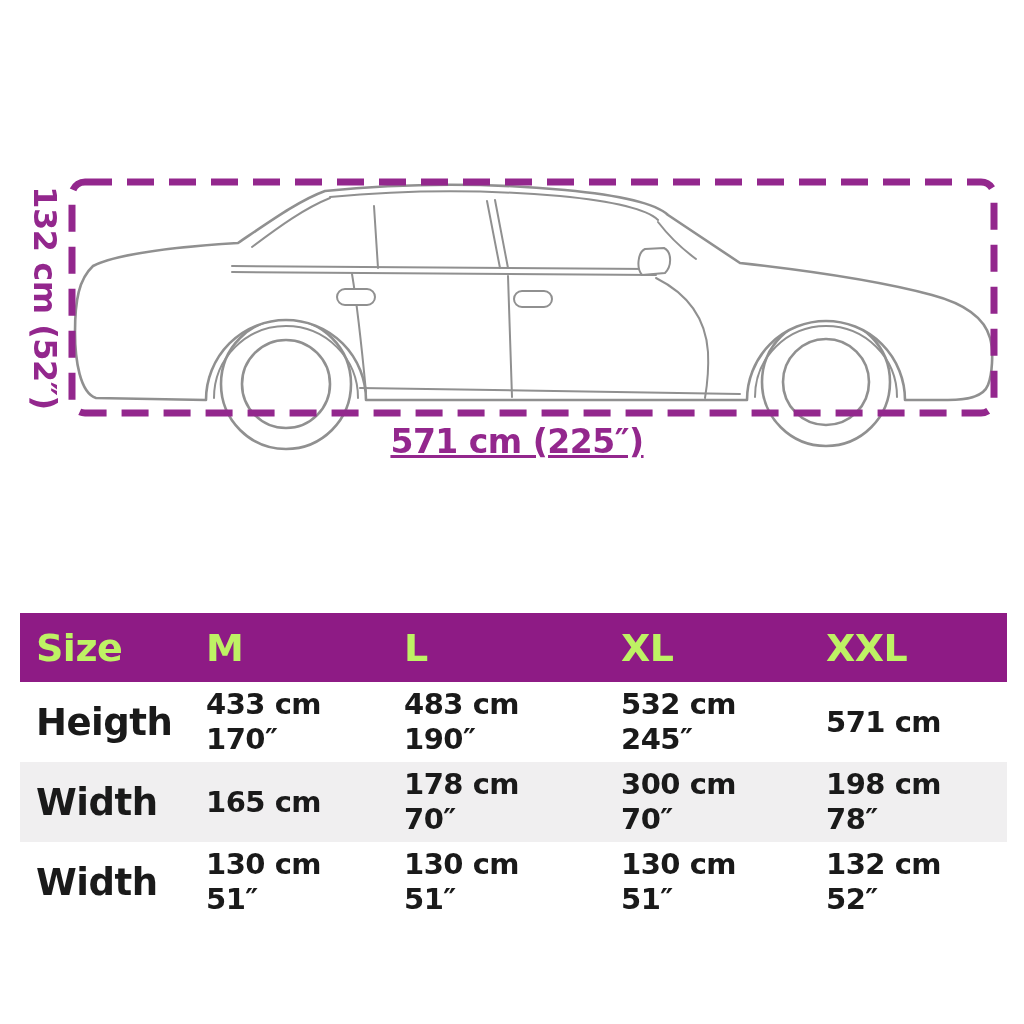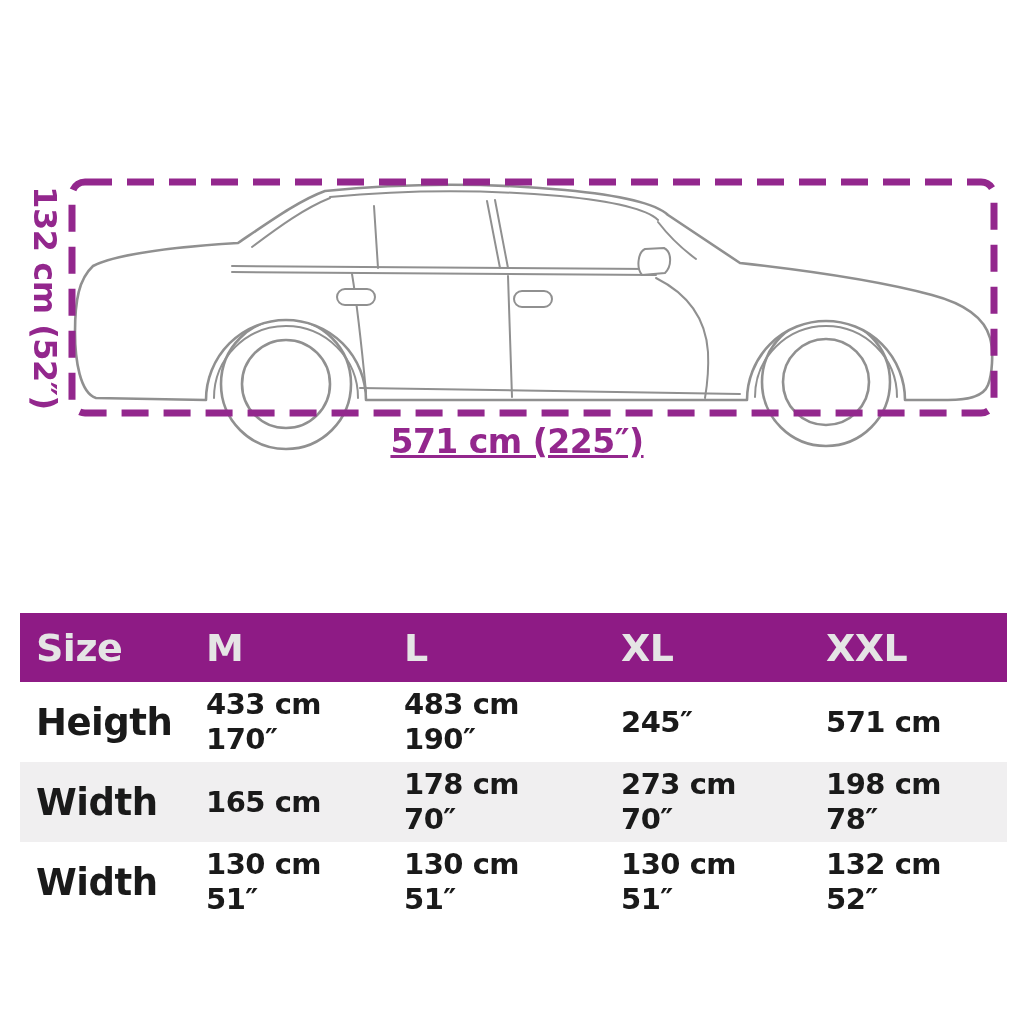--- a/index.html
+++ b/index.html
@@ -17,21 +17,21 @@
   .dim-length{
     position:absolute;left:72px;top:420px;width:890px;height:44px;line-height:44px;
     text-align:center;font-size:33px;letter-spacing:-.5px;color:var(--accent-diagram,#93278D);
     white-space:nowrap;
     text-decoration:underline;
   }
   
   .size-table{position:absolute;left:20px;top:613px;width:987px;}
   .t-header{
     display:grid;grid-template-columns:186px 198px 217px 205px 181px;height:69px;
-    background:var(--header-bg,#8E1B85);color:#e5e5e5;align-items:center;
+    background:var(--header-bg,#8E1B85);color:#bef264;align-items:center;
   }
   .t-header .h-cell{font-size:38px;letter-spacing:-.5px;}
   .t-header .h-cell:first-child{padding-left:16px;}
   .t-row{
     display:grid;grid-template-columns:186px 198px 217px 205px 181px;height:80px;align-items:center;
   }
   .t-row.alt{background:var(--row-alt-bg,#F0EFF0);}
   .r-label{font-size:37px;letter-spacing:-.5px;padding-left:16px;}
   .v-cell{display:flex;flex-direction:column;justify-content:center;}
   .v-line{font-size:29px;line-height:35px;letter-spacing:-.5px;white-space:nowrap;}
@@ -113,38 +113,39 @@
       <div class="r-label">Heigth</div>
       <div class="v-cell">
         <div class="v-line">433 cm</div>
         <div class="v-line">170″</div>
       </div>
       <div class="v-cell">
         <div class="v-line">483 cm</div>
         <div class="v-line">190″</div>
       </div>
       <div class="v-cell">
+        <div class="v-line">532 cm</div>
         <div class="v-line">245″</div>
       </div>
       <div class="v-cell">
         <div class="v-line">571 cm</div>
       </div>
     </div>
 
     <div class="t-row alt">
       <div class="r-label">Width</div>
       <div class="v-cell">
         <div class="v-line">165 cm</div>
       </div>
       <div class="v-cell">
         <div class="v-line">178 cm</div>
         <div class="v-line">70″</div>
       </div>
       <div class="v-cell">
-        <div class="v-line">273 cm</div>
+        <div class="v-line">300 cm</div>
         <div class="v-line">70″</div>
       </div>
       <div class="v-cell">
         <div class="v-line">198 cm</div>
         <div class="v-line">78″</div>
       </div>
     </div>
 
     <div class="t-row">
       <div class="r-label">Width</div>

